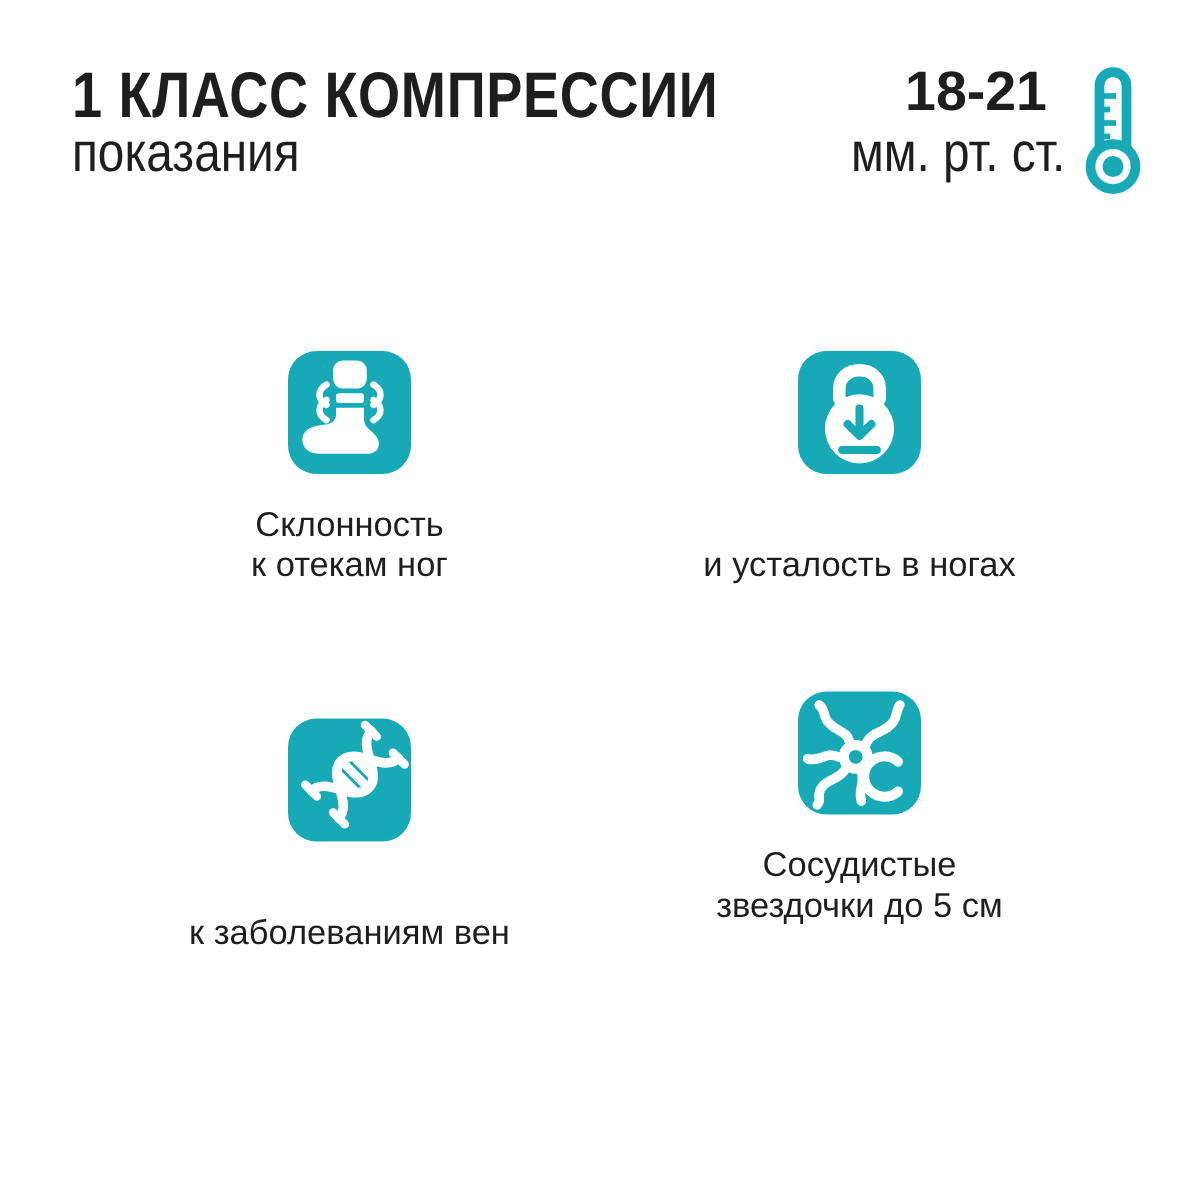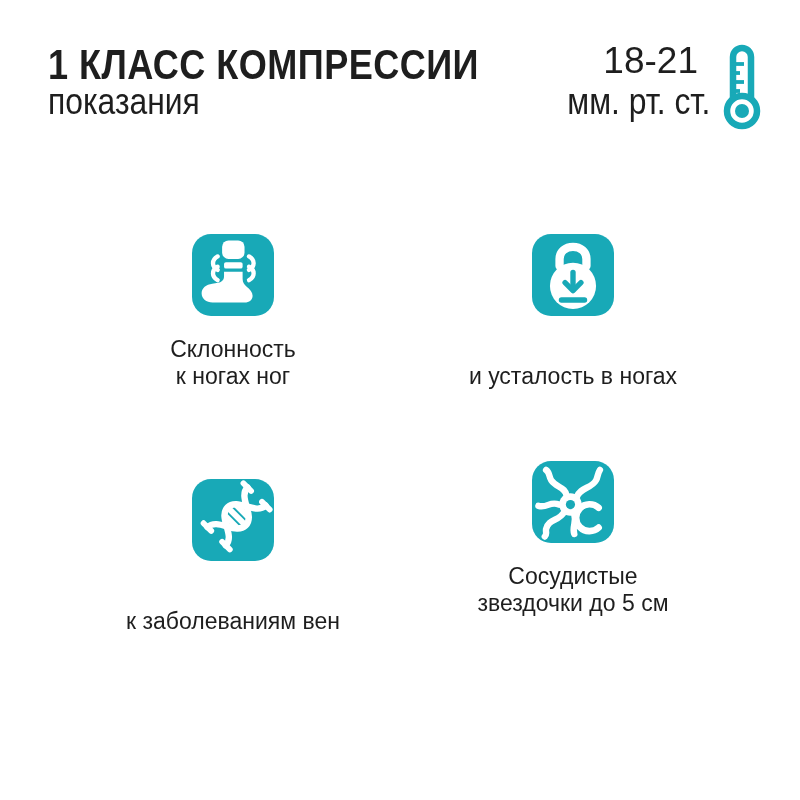--- a/index.html
+++ b/index.html
@@ -24,21 +24,21 @@
     transform:scaleX(0.84);transform-origin:0 0;
     letter-spacing:0.5px;
   }
   .subtitle{
     position:absolute;left:48px;top:81px;
     font-size:37px;font-weight:400;white-space:nowrap;
     transform:scaleX(0.86);transform-origin:0 0;
   }
   .pressure-value{
     position:absolute;top:40px;right:102px;
-    font-size:37px;font-weight:400;white-space:nowrap;
+    font-size:37px;font-weight:700;white-space:nowrap;
   }
   .pressure-unit{
     position:absolute;top:81px;right:90px;
     font-size:37px;font-weight:400;white-space:nowrap;
     transform:scaleX(0.86);transform-origin:100% 0;
   }
   .thermo{
     position:absolute;top:44px;right:30px;width:56px;height:86px;
   }
   .thermo svg{display:block;width:56px;height:86px;}
@@ -92,21 +92,21 @@
         <g stroke="#ffffff" stroke-width="3.4" fill="none" stroke-linecap="round">
           <path d="M20,17.5 C15.2,20.3 15.2,25.2 20,28"></path>
           <path d="M20,25.5 C15.2,28.3 15.2,33.2 20,36"></path>
           <path d="M44.5,17.5 C49.3,20.3 49.3,25.2 44.5,28"></path>
           <path d="M44.5,25.5 C49.3,28.3 49.3,33.2 44.5,36"></path>
         </g>
       </svg>
     </div>
     <div class="label">
       <span>Склонность</span><br>
-      <span>к ногах ног</span>
+      <span>к отекам ног</span>
     </div>
   </div>
 
   <div class="cell cell-2">
     <div class="tile">
       <svg viewBox="0 0 64 64" xmlns="http://www.w3.org/2000/svg">
         <path d="M21.5,25 v-5.5 c0,-5.8 4.7,-9.5 10.5,-9.5 s10.5,3.7 10.5,9.5 V25" stroke="#ffffff" stroke-width="6.5" fill="none" stroke-linecap="round"></path>
         <circle cx="32" cy="40.5" r="18" fill="#ffffff"></circle>
         <g stroke="var(--accent)" stroke-width="4.2" fill="none" stroke-linecap="round" stroke-linejoin="round">
           <line x1="32" y1="30" x2="32" y2="43.5"></line>

